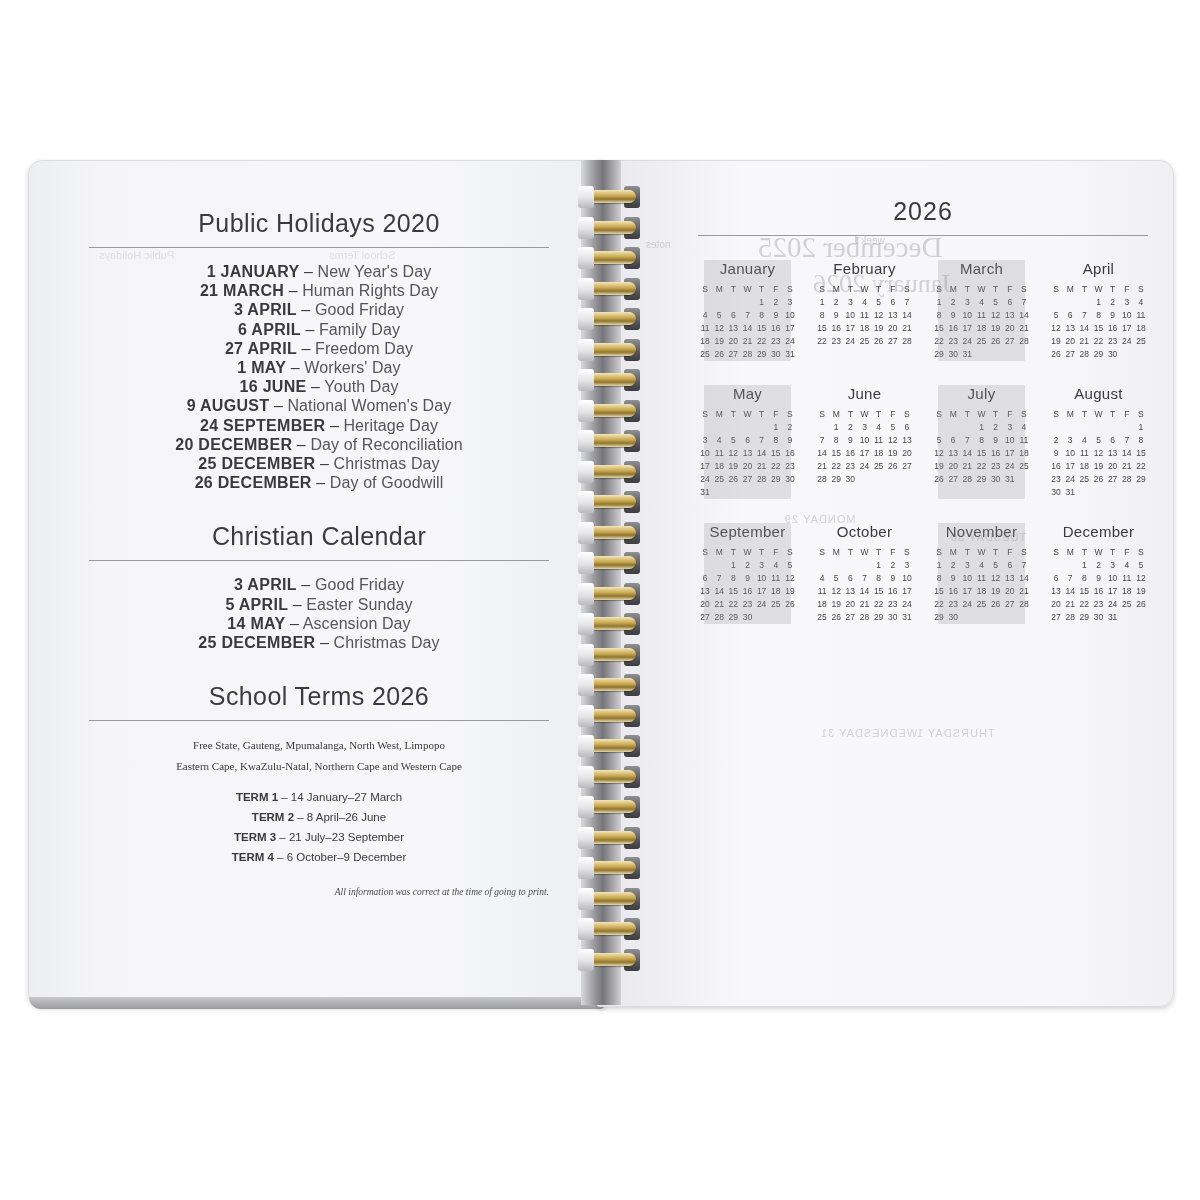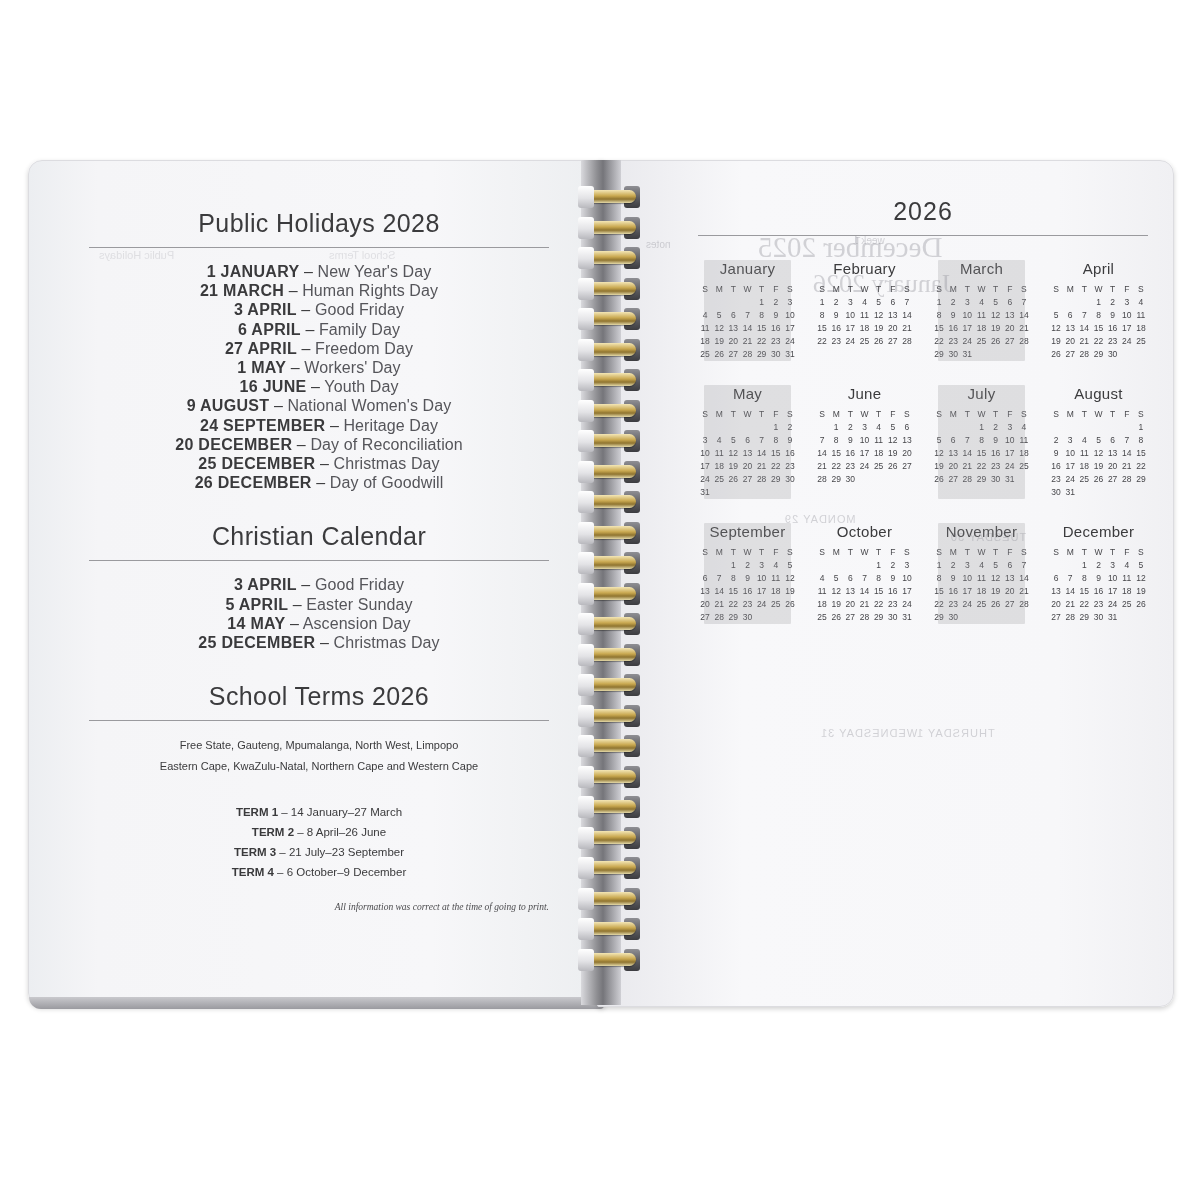--- a/index.html
+++ b/index.html
@@ -64,24 +64,24 @@
   }
   .rule{height:1px;background:#9a9a9e;margin:9px 0 14px 0;}
   .hol{
     text-align:center;font-size:16px;color:#3a3a3c;line-height:19.2px;
     letter-spacing:.1px;
   }
   .hol b{font-weight:700;letter-spacing:.3px;}
   .hol span{color:#55555a;}
   .gap{height:30px;}
   .terms-head{
-    text-align:center;font-size:11px;color:#3a3a3c;line-height:21px;margin-top:4px;
+    text-align:center;font-size:11px;color:#3a3a3c;line-height:21px;margin-top:4px;font-family:Liberation Serif, serif;
   }
   .terms{
-    text-align:center;font-size:11.5px;color:#3a3a3c;line-height:20px;margin-top:25px;
+    text-align:center;font-size:11.5px;color:#3a3a3c;line-height:20px;margin-top:10px;
   }
   .terms b{font-weight:700;}
   .footnote{
     text-align:right;font-size:9.5px;color:#4a4a4d;margin-top:20px;
     font-family:"Liberation Serif",serif;font-style:italic;
   }
   
   .rp{position:absolute;left:100px;top:36px;width:450px;}
   .year-title{
     text-align:center;font-size:25px;color:#3b3b3d;font-weight:400;letter-spacing:1px;
@@ -127,21 +127,21 @@
 <body>
 
 <div class="book">
 
   <div class="page left">
     <div class="lg" style="left:70px;top:88px;">Public Holidays</div>
     <div class="lg" style="left:300px;top:88px;">School Terms</div>
 
     <div class="lp">
 
-      <h2 class="sec">Public Holidays 2028</h2>
+      <h2 class="sec">Public Holidays 2020</h2>
       <div class="rule"></div>
       <div class="hol" id="holidays">
           <div><b>1 JANUARY</b> – <span>New Year's Day</span></div>
           <div><b>21 MARCH</b> – <span>Human Rights Day</span></div>
           <div><b>3 APRIL</b> – <span>Good Friday</span></div>
           <div><b>6 APRIL</b> – <span>Family Day</span></div>
           <div><b>27 APRIL</b> – <span>Freedom Day</span></div>
           <div><b>1 MAY</b> – <span>Workers' Day</span></div>
           <div><b>16 JUNE</b> – <span>Youth Day</span></div>
           <div><b>9 AUGUST</b> – <span>National Women's Day</span></div>

